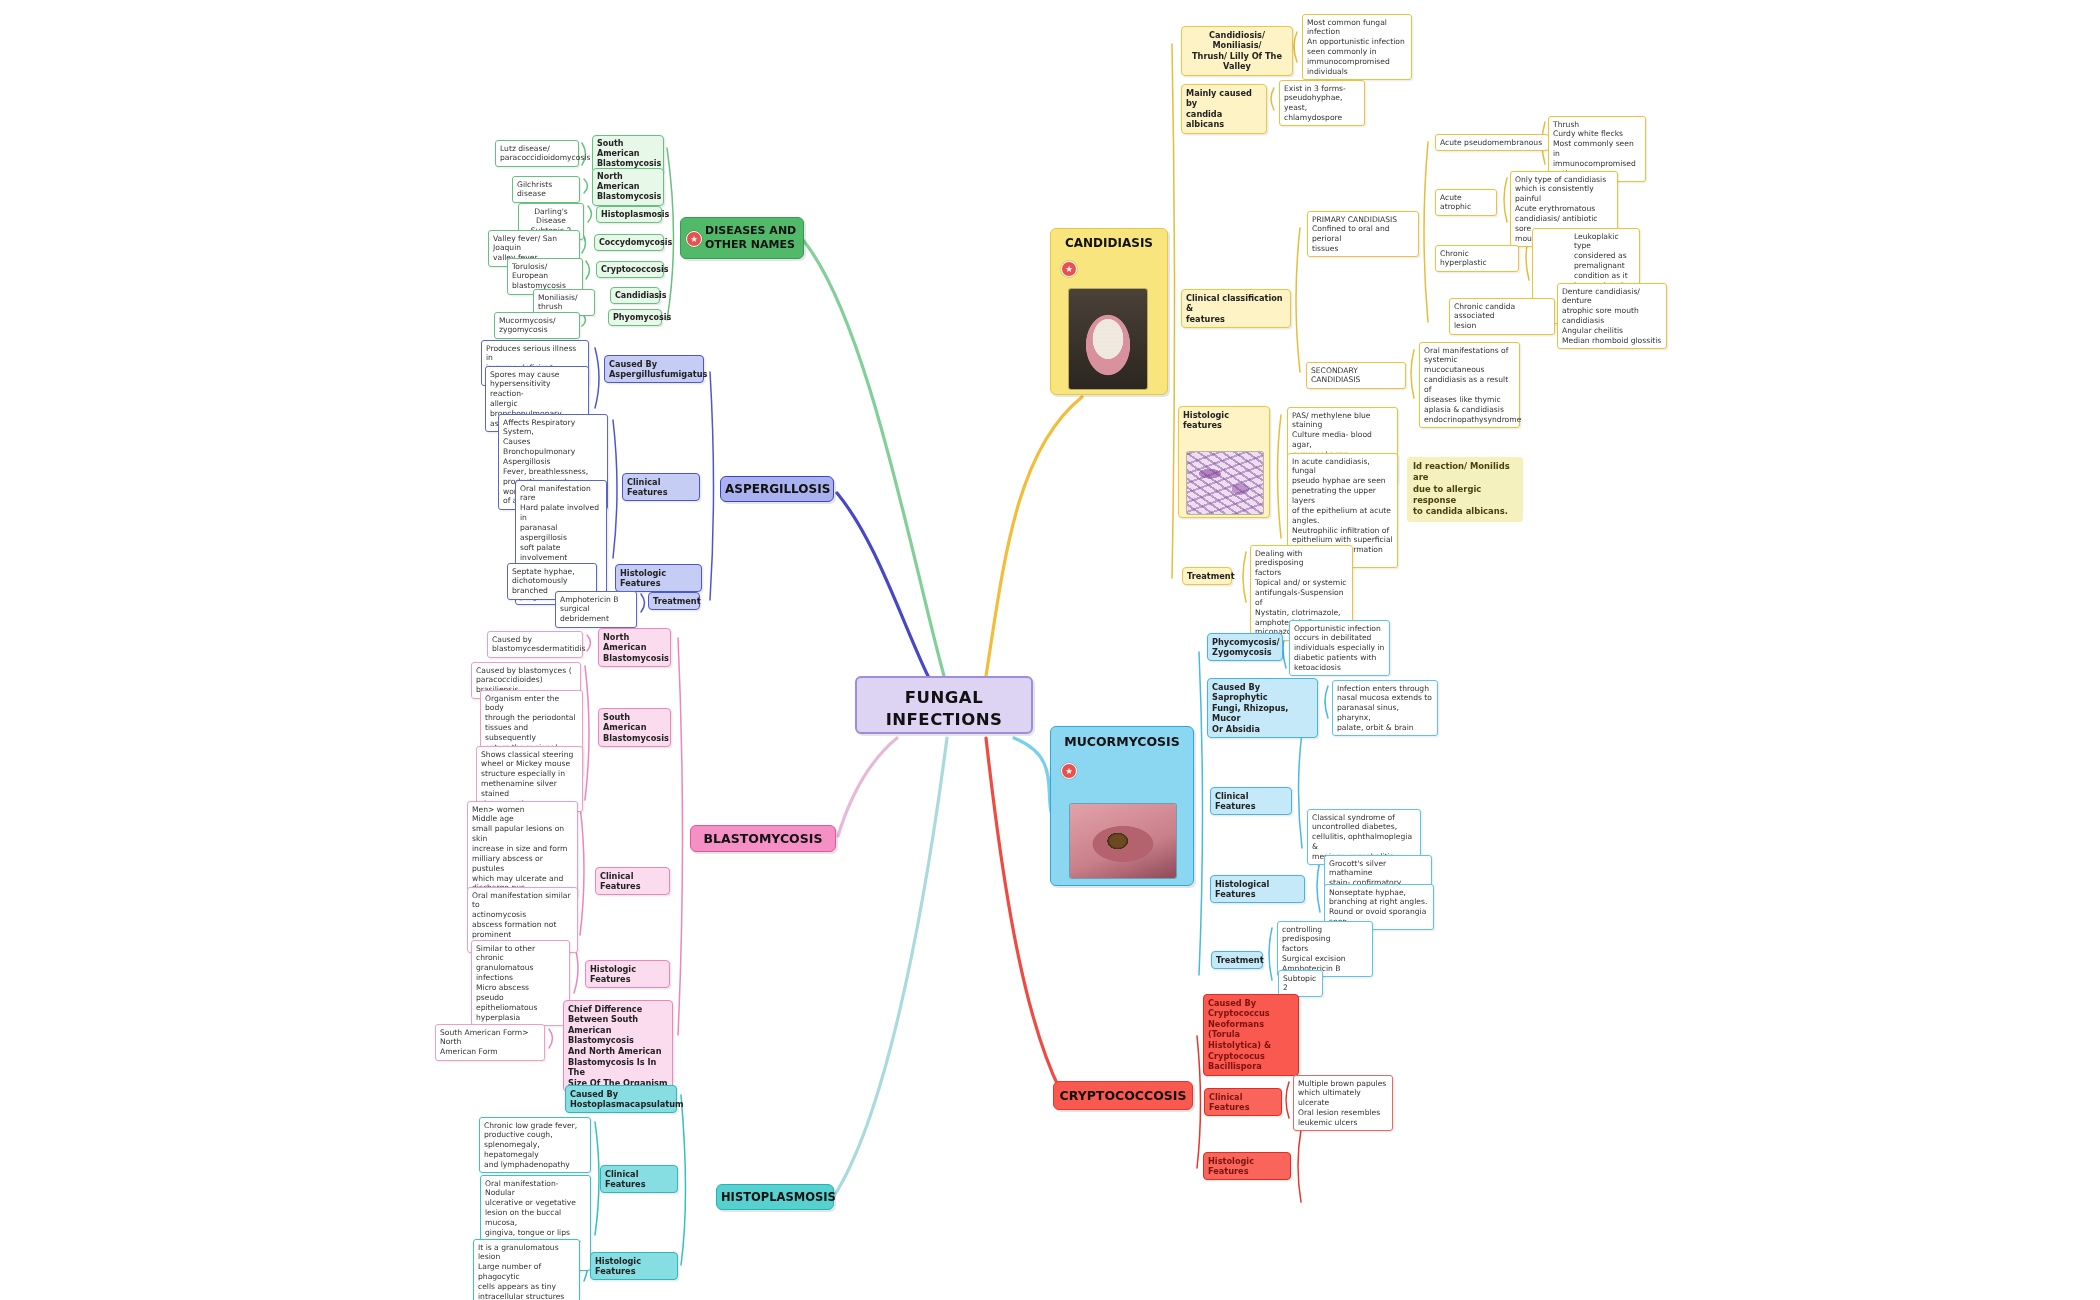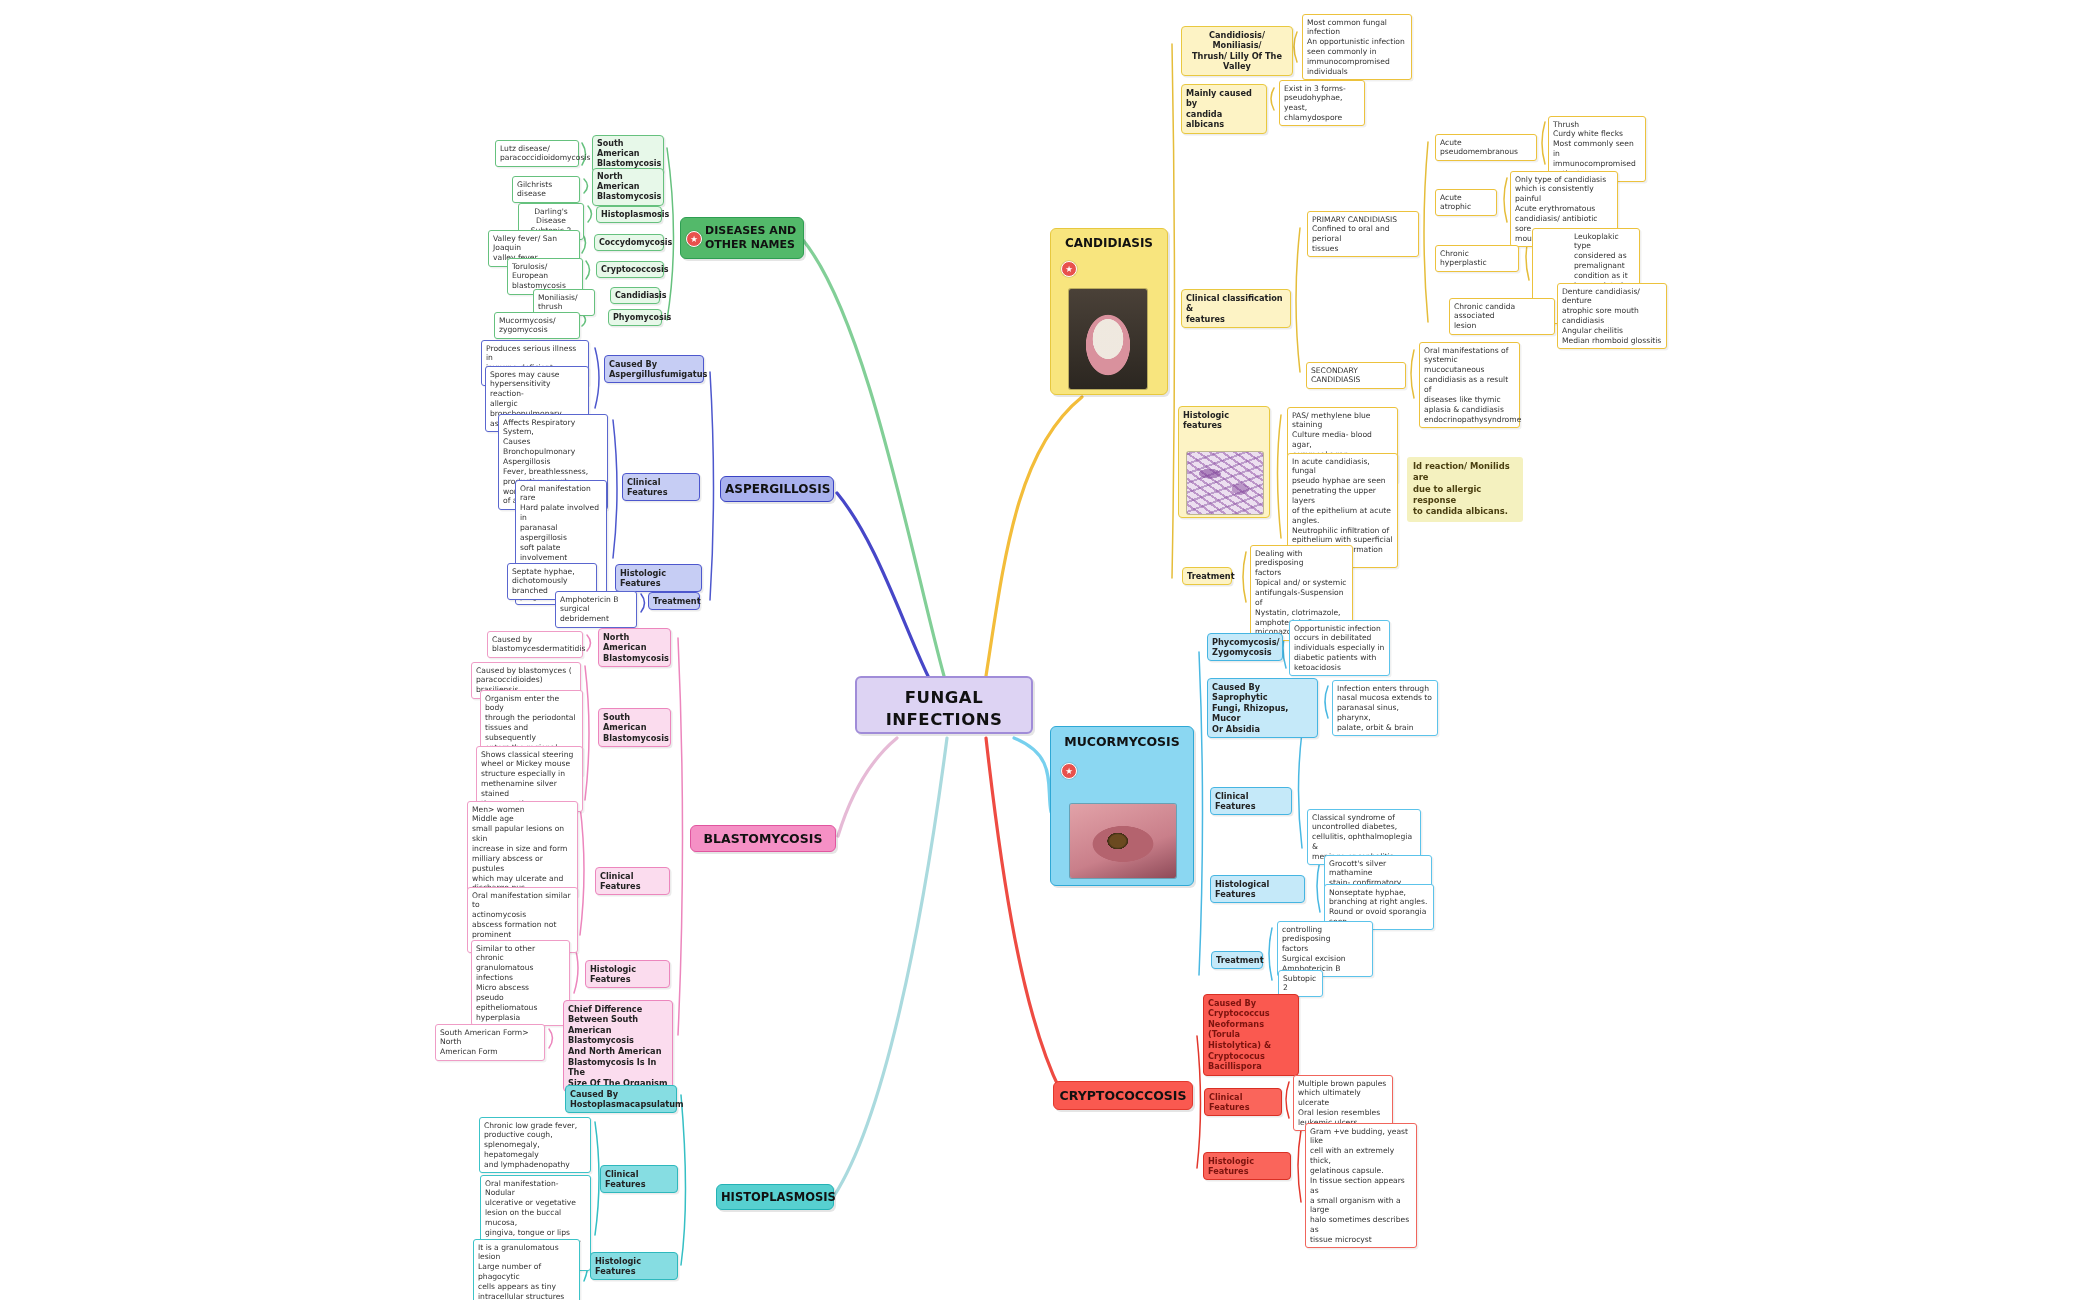--- a/index.html
+++ b/index.html
@@ -278,21 +278,21 @@
   <div class="abs tag c-tag pre" style="left:1181px;top:84px;width:86px;">Mainly caused by
 candida albicans</div>
   <div class="abs note c-note pre" style="left:1279px;top:80px;width:86px;">Exist in 3 forms-
 pseudohyphae, yeast,
 chlamydospore</div>
   <div class="abs tag c-tag pre" style="left:1181px;top:289px;width:110px;">Clinical classification &amp;
 features</div>
   <div class="abs note c-note pre" style="left:1307px;top:211px;width:112px;">PRIMARY CANDIDIASIS
 Confined to oral and perioral
 tissues</div>
-  <div class="abs note c-note pre" style="left:1435px;top:134px;width:102px;">Acute pseudomembranous</div>
+  <div class="abs note c-note pre" style="left:1435px;top:134px;width:114px;">Acute pseudomembranous</div>
   <div class="abs note c-note pre" style="left:1548px;top:116px;width:98px;">Thrush
 Curdy white flecks
 Most commonly seen in
 immunocompromised
 patients</div>
   <div class="abs note c-note pre" style="left:1435px;top:189px;width:62px;">Acute atrophic</div>
   <div class="abs note c-note pre" style="left:1510px;top:171px;width:108px;">Only type of candidiasis
 which is consistently painful
 Acute erythromatous
 candidiasis/ antibiotic sore
@@ -388,21 +388,14 @@
 Neoformans (Torula
 Histolytica) &amp;
 Cryptococus
 Bacillispora</div>
   <div class="abs tag r-tag" style="left:1204px;top:1088px;width:78px;">Clinical Features</div>
   <div class="abs note r-note pre" style="left:1293px;top:1075px;width:100px;">Multiple brown papules
 which ultimately ulcerate
 Oral lesion resembles
 leukemic ulcers</div>
   <div class="abs tag r-tag" style="left:1203px;top:1152px;width:88px;">Histologic Features</div>
-  <div class="abs note r-note pre" style="left:1305px;top:1123px;width:112px;">Gram +ve budding, yeast like
-cell with an extremely thick,
-gelatinous capsule.
-In tissue section appears as
-a small organism with a large
-halo sometimes describes as
-tissue microcyst</div>
 
 </div>
 
 </body></html>

